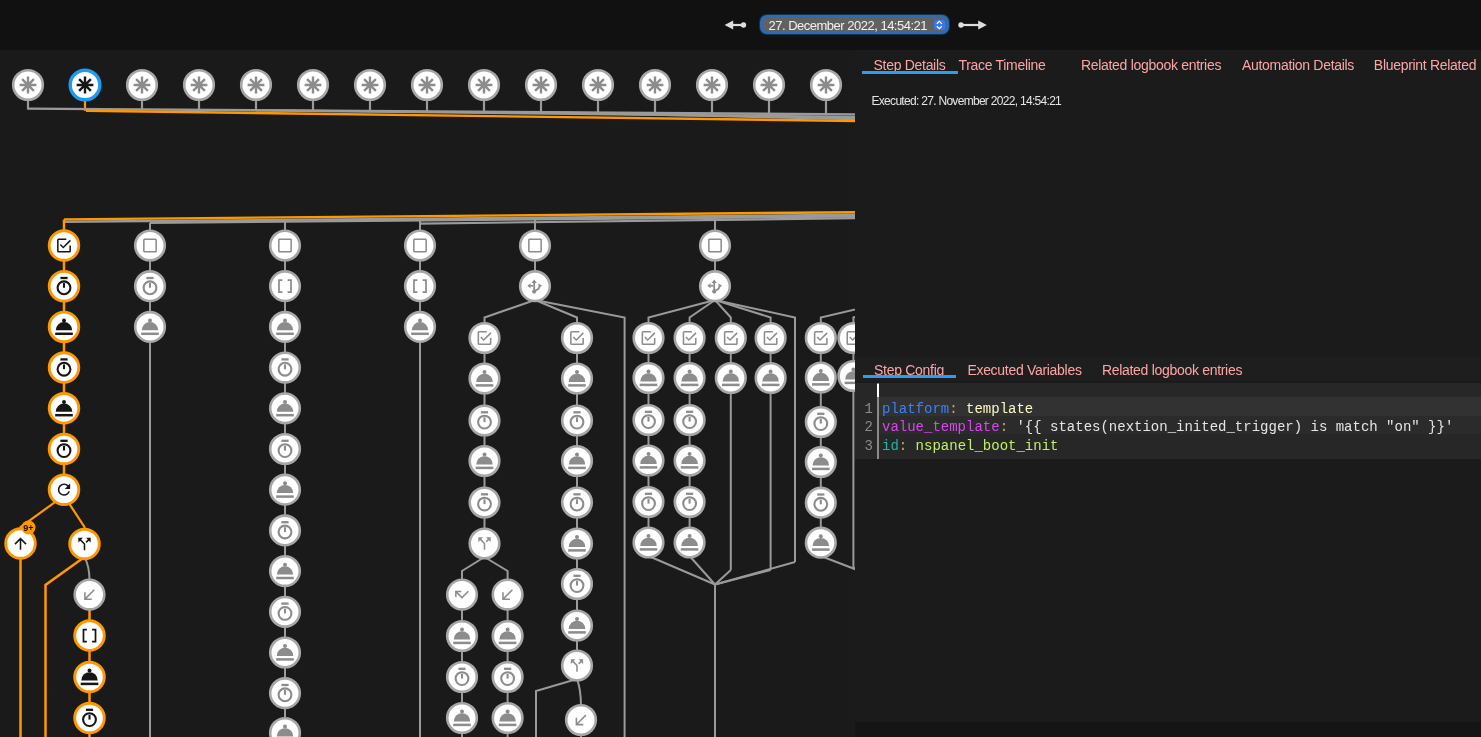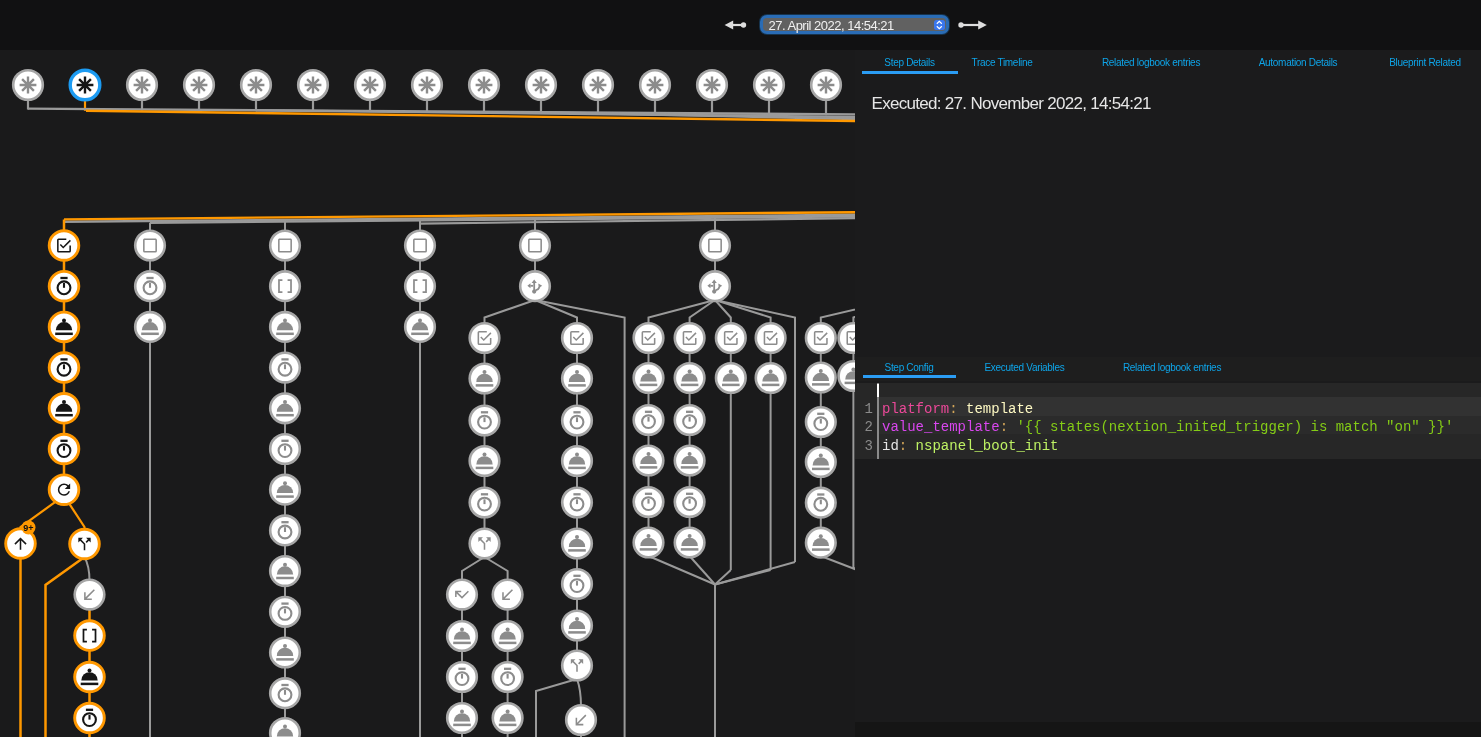--- a/index.html
+++ b/index.html
@@ -1,16 +1,16 @@
 <!DOCTYPE html>
 <html><head><meta charset="utf-8"><style>
 html,body{margin:0;padding:0;background:#111112;width:1481px;height:737px;overflow:hidden;
 font-family:"Liberation Sans",sans-serif;}
 #panel{position:absolute;left:855px;top:50px;width:626px;height:687px;background:#1b1b1c;}
-.tabs{position:absolute;font-size:10px;letter-spacing:-0.3px;color:#0ea5e9;white-space:nowrap;}
+.tabs{position:absolute;font-size:14px;letter-spacing:-0.3px;color:#fca5a5;white-space:nowrap;}
 .tabc{position:absolute;transform:translateX(-50%);}
 .mono{font-family:"Liberation Mono",monospace;font-size:14px;white-space:pre;}
 </style></head>
 <body>
 <svg id="graph" width="855" height="737" viewBox="0 0 855 737" style="position:absolute;left:0;top:0">
     <rect x="0" y="50" width="855" height="687" fill="#1a1a1b"></rect>
     <line x1="28.0" y1="98.5" x2="28.0" y2="109.6" stroke="#9a9a9a" stroke-width="2.2"></line>
     <line x1="85.0" y1="98.5" x2="85.0" y2="110.8" stroke="#ff9800" stroke-width="2.2"></line>
     <line x1="142.0" y1="98.5" x2="142.0" y2="110.4" stroke="#9a9a9a" stroke-width="2.2"></line>
     <line x1="199.0" y1="98.5" x2="199.0" y2="110.8" stroke="#9a9a9a" stroke-width="2.2"></line>
@@ -612,51 +612,51 @@
  <line x1="6" y1="7" x2="21.5" y2="7" stroke="#dedede" stroke-width="2.2"></line>
  <polygon points="11.2,2.6 2.6,7 11.2,11.4" fill="#dedede"></polygon>
  <circle cx="21.5" cy="7" r="2.7" fill="#dedede"></circle>
 </svg>
 <svg width="32" height="14" viewBox="0 0 32 14" style="position:absolute;left:958px;top:18px">
  <line x1="3" y1="7" x2="24" y2="7" stroke="#dedede" stroke-width="2.2"></line>
  <polygon points="20.2,2.6 28.8,7 20.2,11.4" fill="#dedede"></polygon>
  <circle cx="3" cy="7" r="2.7" fill="#dedede"></circle>
 </svg>
 <div style="position:absolute;left:760px;top:14.5px;width:189px;height:19.5px;background:#616161;border:3px solid #2a6cb5;border-radius:7px;box-sizing:border-box;box-shadow:0 0 0 1px #16334d;"></div>
-<div style="position:absolute;left:768.5px;top:18px;font-size:13px;letter-spacing:-0.5px;color:#f1f1f1;">27. April 2022, 14:54:21</div>
+<div style="position:absolute;left:768.5px;top:18px;font-size:13px;letter-spacing:-0.5px;color:#f1f1f1;">27. December 2022, 14:54:21</div>
 <div style="position:absolute;left:934px;top:20px;width:10.6px;height:10px;background:#3a77ee;border-radius:2.5px;"></div>
 <svg width="10.6" height="10" viewBox="0 0 10.6 10" style="position:absolute;left:934px;top:20px">
  <path d="M2.8,3.7 L5.3,1.3 L7.8,3.7 M2.8,6.3 L5.3,8.7 L7.8,6.3" fill="none" stroke="#fff" stroke-width="1.2"></path>
 </svg>
 <div id="panel">
 
  <div class="tabs" style="top:7px;left:0;width:626px;height:18px;">
    <span class="tabc" style="left:54.5px;">Step Details</span>
    <span class="tabc" style="left:147px;">Trace Timeline</span>
    <span class="tabc" style="left:296px;">Related logbook entries</span>
    <span class="tabc" style="left:443px;">Automation Details</span>
    <span class="tabc" style="left:570px;">Blueprint Related</span>
  </div>
  <div style="position:absolute;left:7px;top:20.5px;width:95.5px;height:3px;background:#2b9df4;"></div>
- <div style="position:absolute;left:16.5px;top:44px;font-size:17px;letter-spacing:-0.7px;color:#e6e6e6;">Executed: 27. November 2022, 14:54:21</div>
+ <div style="position:absolute;left:16.5px;top:44px;font-size:12px;letter-spacing:-0.7px;color:#e6e6e6;">Executed: 27. November 2022, 14:54:21</div>
 
  <div style="position:absolute;left:0;top:307px;width:626px;height:24px;background:#1e1e1e;"></div>
  <div style="position:absolute;left:0;top:672px;width:626px;height:15px;background:#151515;"></div>
  <div class="tabs" style="top:311.5px;left:0;width:506px;height:18px;">
    <span class="tabc" style="left:54px;">Step Config</span>
    <span class="tabc" style="left:169.5px;">Executed Variables</span>
    <span class="tabc" style="left:317px;">Related logbook entries</span>
  </div>
  <div style="position:absolute;left:7.7px;top:325.4px;width:93px;height:3px;background:#2b9df4;"></div>
 
  <div style="position:absolute;left:0;top:333px;width:626px;height:76px;background:#272727;"></div>
  <div style="position:absolute;left:22.5px;top:347px;width:603.5px;height:18.7px;background:#323232;"></div>
  <div style="position:absolute;left:22.5px;top:365.7px;width:603.5px;height:18.7px;background:#2b2b2b;"></div>
  <div style="position:absolute;left:22.2px;top:333px;width:1.4px;height:76px;background:#8a8a8a;"></div>
  <div style="position:absolute;left:22.2px;top:334px;width:1.6px;height:13px;background:#ffffff;"></div>
  <div class="mono" style="position:absolute;left:9.5px;top:349.5px;line-height:18.7px;color:#8b8b8b;text-align:right;width:8.5px;">1
 2
 3</div>
- <div class="mono" style="position:absolute;left:27px;top:349.5px;line-height:18.7px;"><span style="color:#ec4899">platform</span><span style="color:#d1a458">:</span><span style="color:#fef9c3"> template</span>
-<span style="color:#d946ef">value_template</span><span style="color:#d1a458">:</span><span style="color:#d8d8d8"> </span><span style="color:#84cc16">'{{ states(nextion_inited_trigger) is match "on" }}'</span>
-<span style="color:#e5e5e5">id</span><span style="color:#d1a458">:</span><span style="color:#bef264"> nspanel_boot_init</span>
+ <div class="mono" style="position:absolute;left:27px;top:349.5px;line-height:18.7px;"><span style="color:#3b82f6">platform</span><span style="color:#d1a458">:</span><span style="color:#fef9c3"> template</span>
+<span style="color:#d946ef">value_template</span><span style="color:#d1a458">:</span><span style="color:#d8d8d8"> </span><span style="color:#e5e5e5">'{{ states(nextion_inited_trigger) is match "on" }}'</span>
+<span style="color:#14b8a6">id</span><span style="color:#d1a458">:</span><span style="color:#bef264"> nspanel_boot_init</span>
 </div>
 </div>
 
 </body></html>

